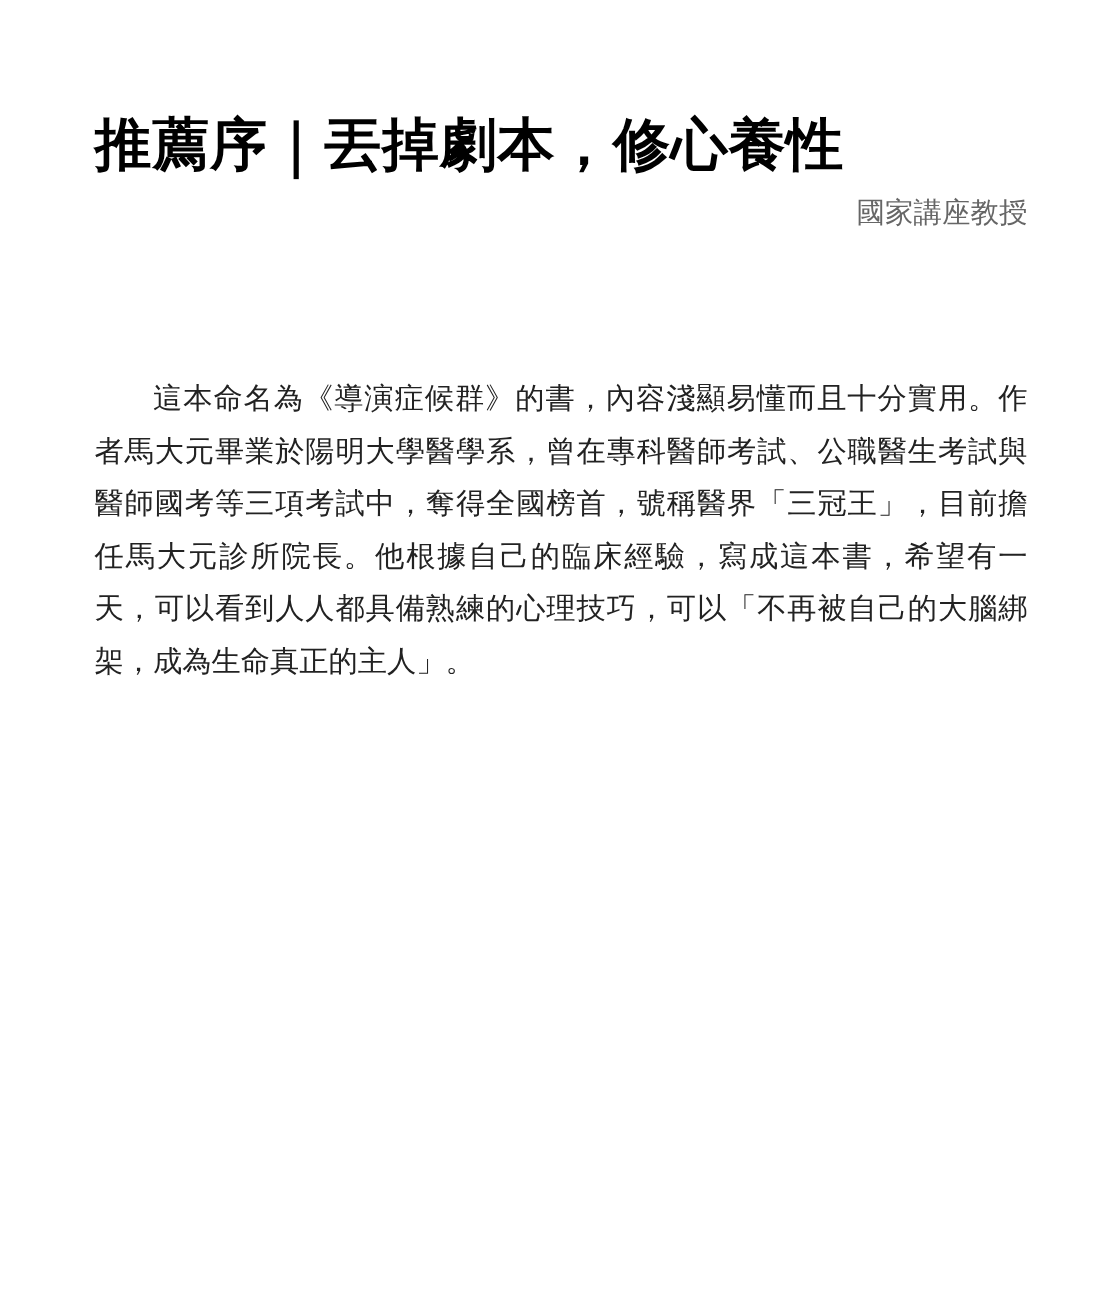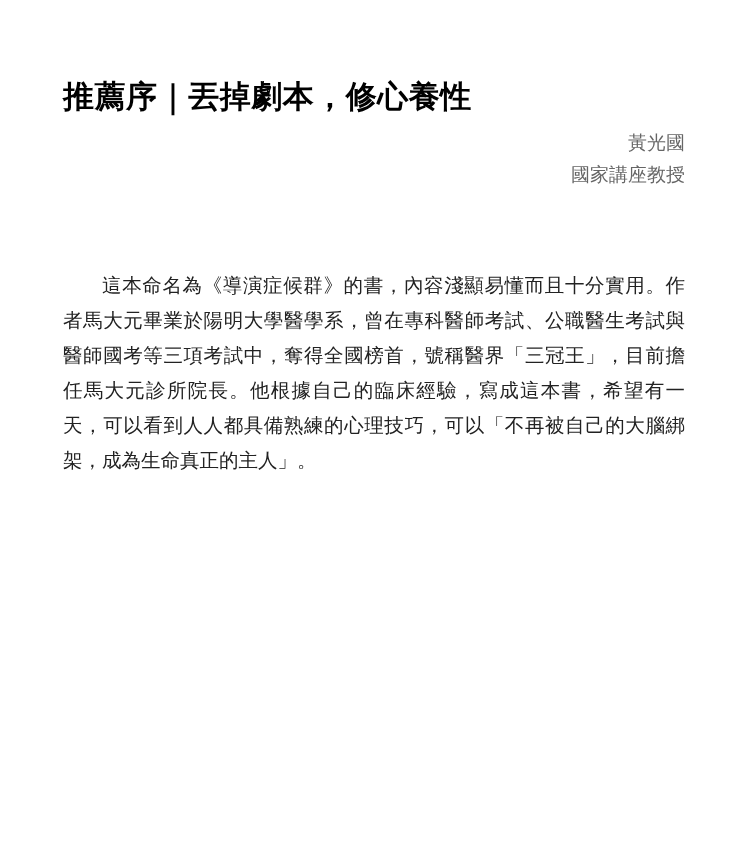--- a/index.html
+++ b/index.html
@@ -19,21 +19,21 @@
       position: absolute;
       left: 63px;
       top: 0;
       width: 622px;
     }
     .title {
       position: absolute;
       left: 0;
       top: 74px;
       margin: 0;
-      font-size: 31px;
+      font-size: 38px;
       font-weight: bold;
       line-height: 44px;
       color: #000000;
       white-space: nowrap;
       letter-spacing: 0.5px;
     }
     .byline {
       position: absolute;
       right: 0;
       top: 126px;
@@ -41,40 +41,39 @@
       color: #666666;
       font-size: 19px;
       line-height: 32px;
     }
     .byline div {
       white-space: nowrap;
     }
     .body-text {
       position: absolute;
       left: 0;
-      top: 268px;
+      top: 248px;
       width: 622px;
       font-size: 19.5px;
       line-height: 35px;
       color: #222222;
     }
     .body-text p {
       margin: 0;
       text-indent: 2em;
       text-align: justify;
       text-justify: inter-character;
     }
   </style>
 </head>
 <body>
 
 <div class="page">
   <h1 class="title">推薦序｜丟掉劇本，修心養性</h1>
 
   <div class="byline">
-    <div>黃光國</div>
     <div>國家講座教授</div>
   </div>
 
   <div class="body-text">
     <p>這本命名為《導演症候群》的書，內容淺顯易懂而且十分實用。作者馬大元畢業於陽明大學醫學系，曾在專科醫師考試、公職醫生考試與醫師國考等三項考試中，奪得全國榜首，號稱醫界「三冠王」，目前擔任馬大元診所院長。他根據自己的臨床經驗，寫成這本書，希望有一天，可以看到人人都具備熟練的心理技巧，可以「不再被自己的大腦綁架，成為生命真正的主人」。</p>
   </div>
 </div>
 
 </body></html>

